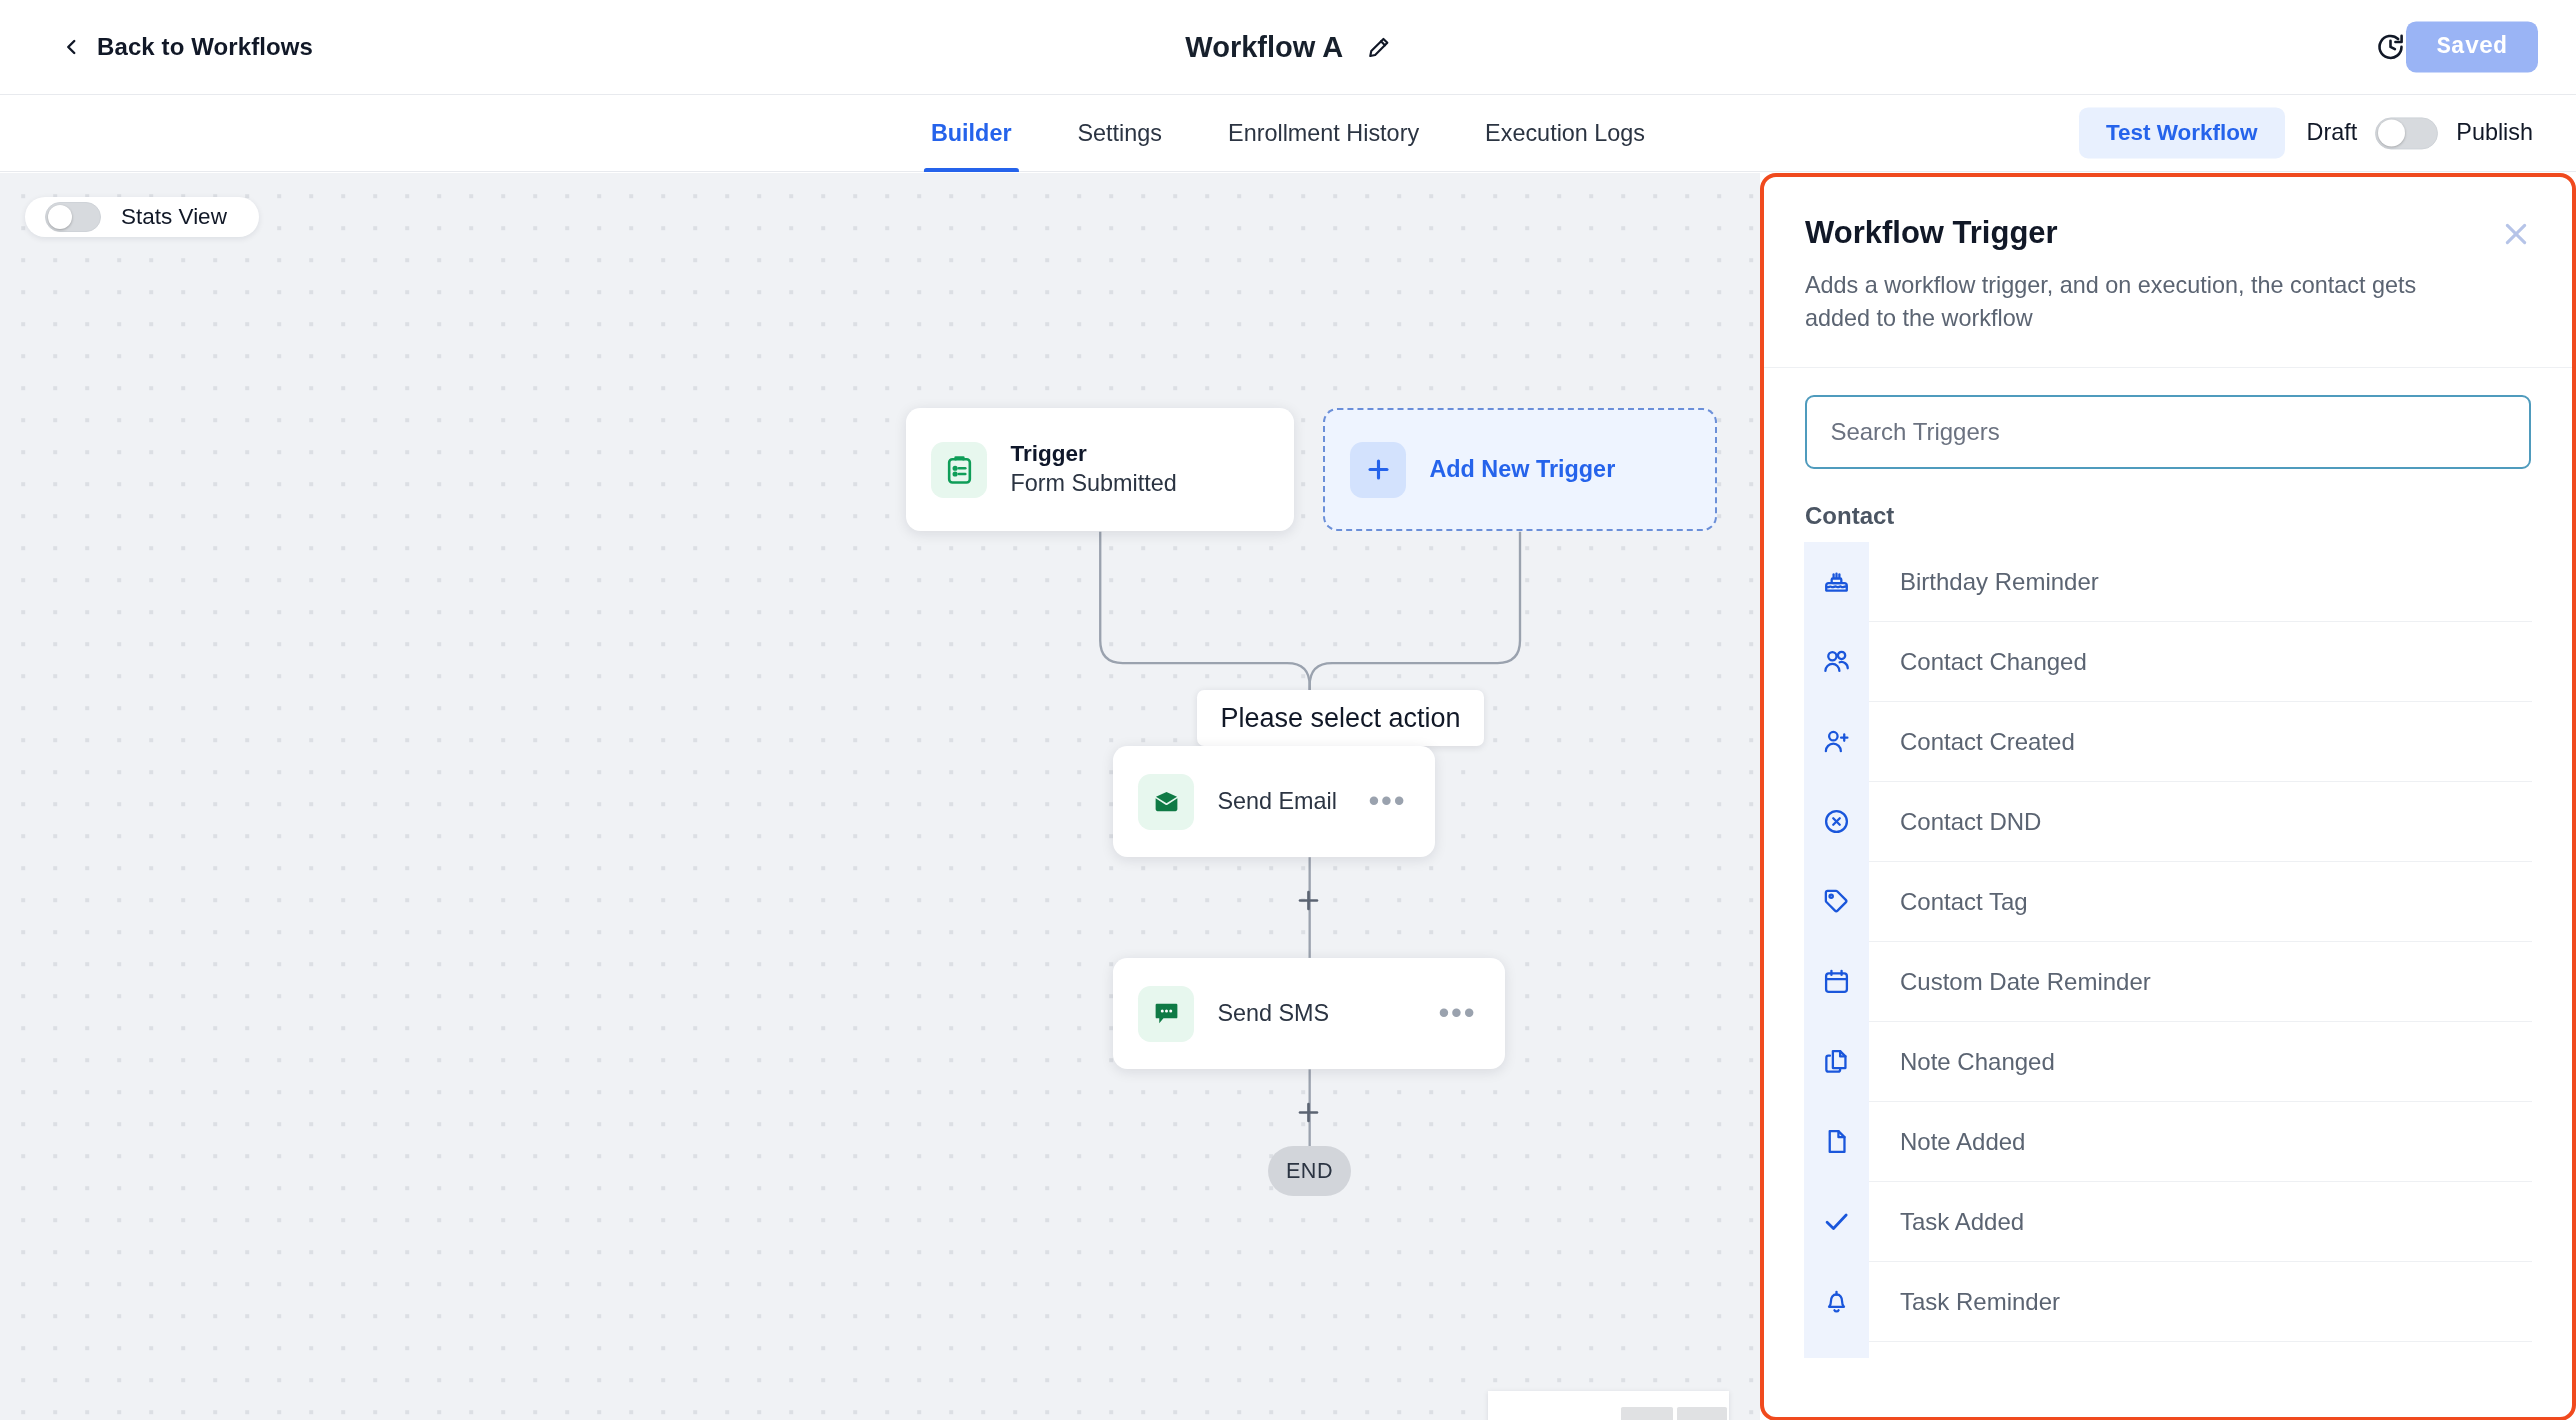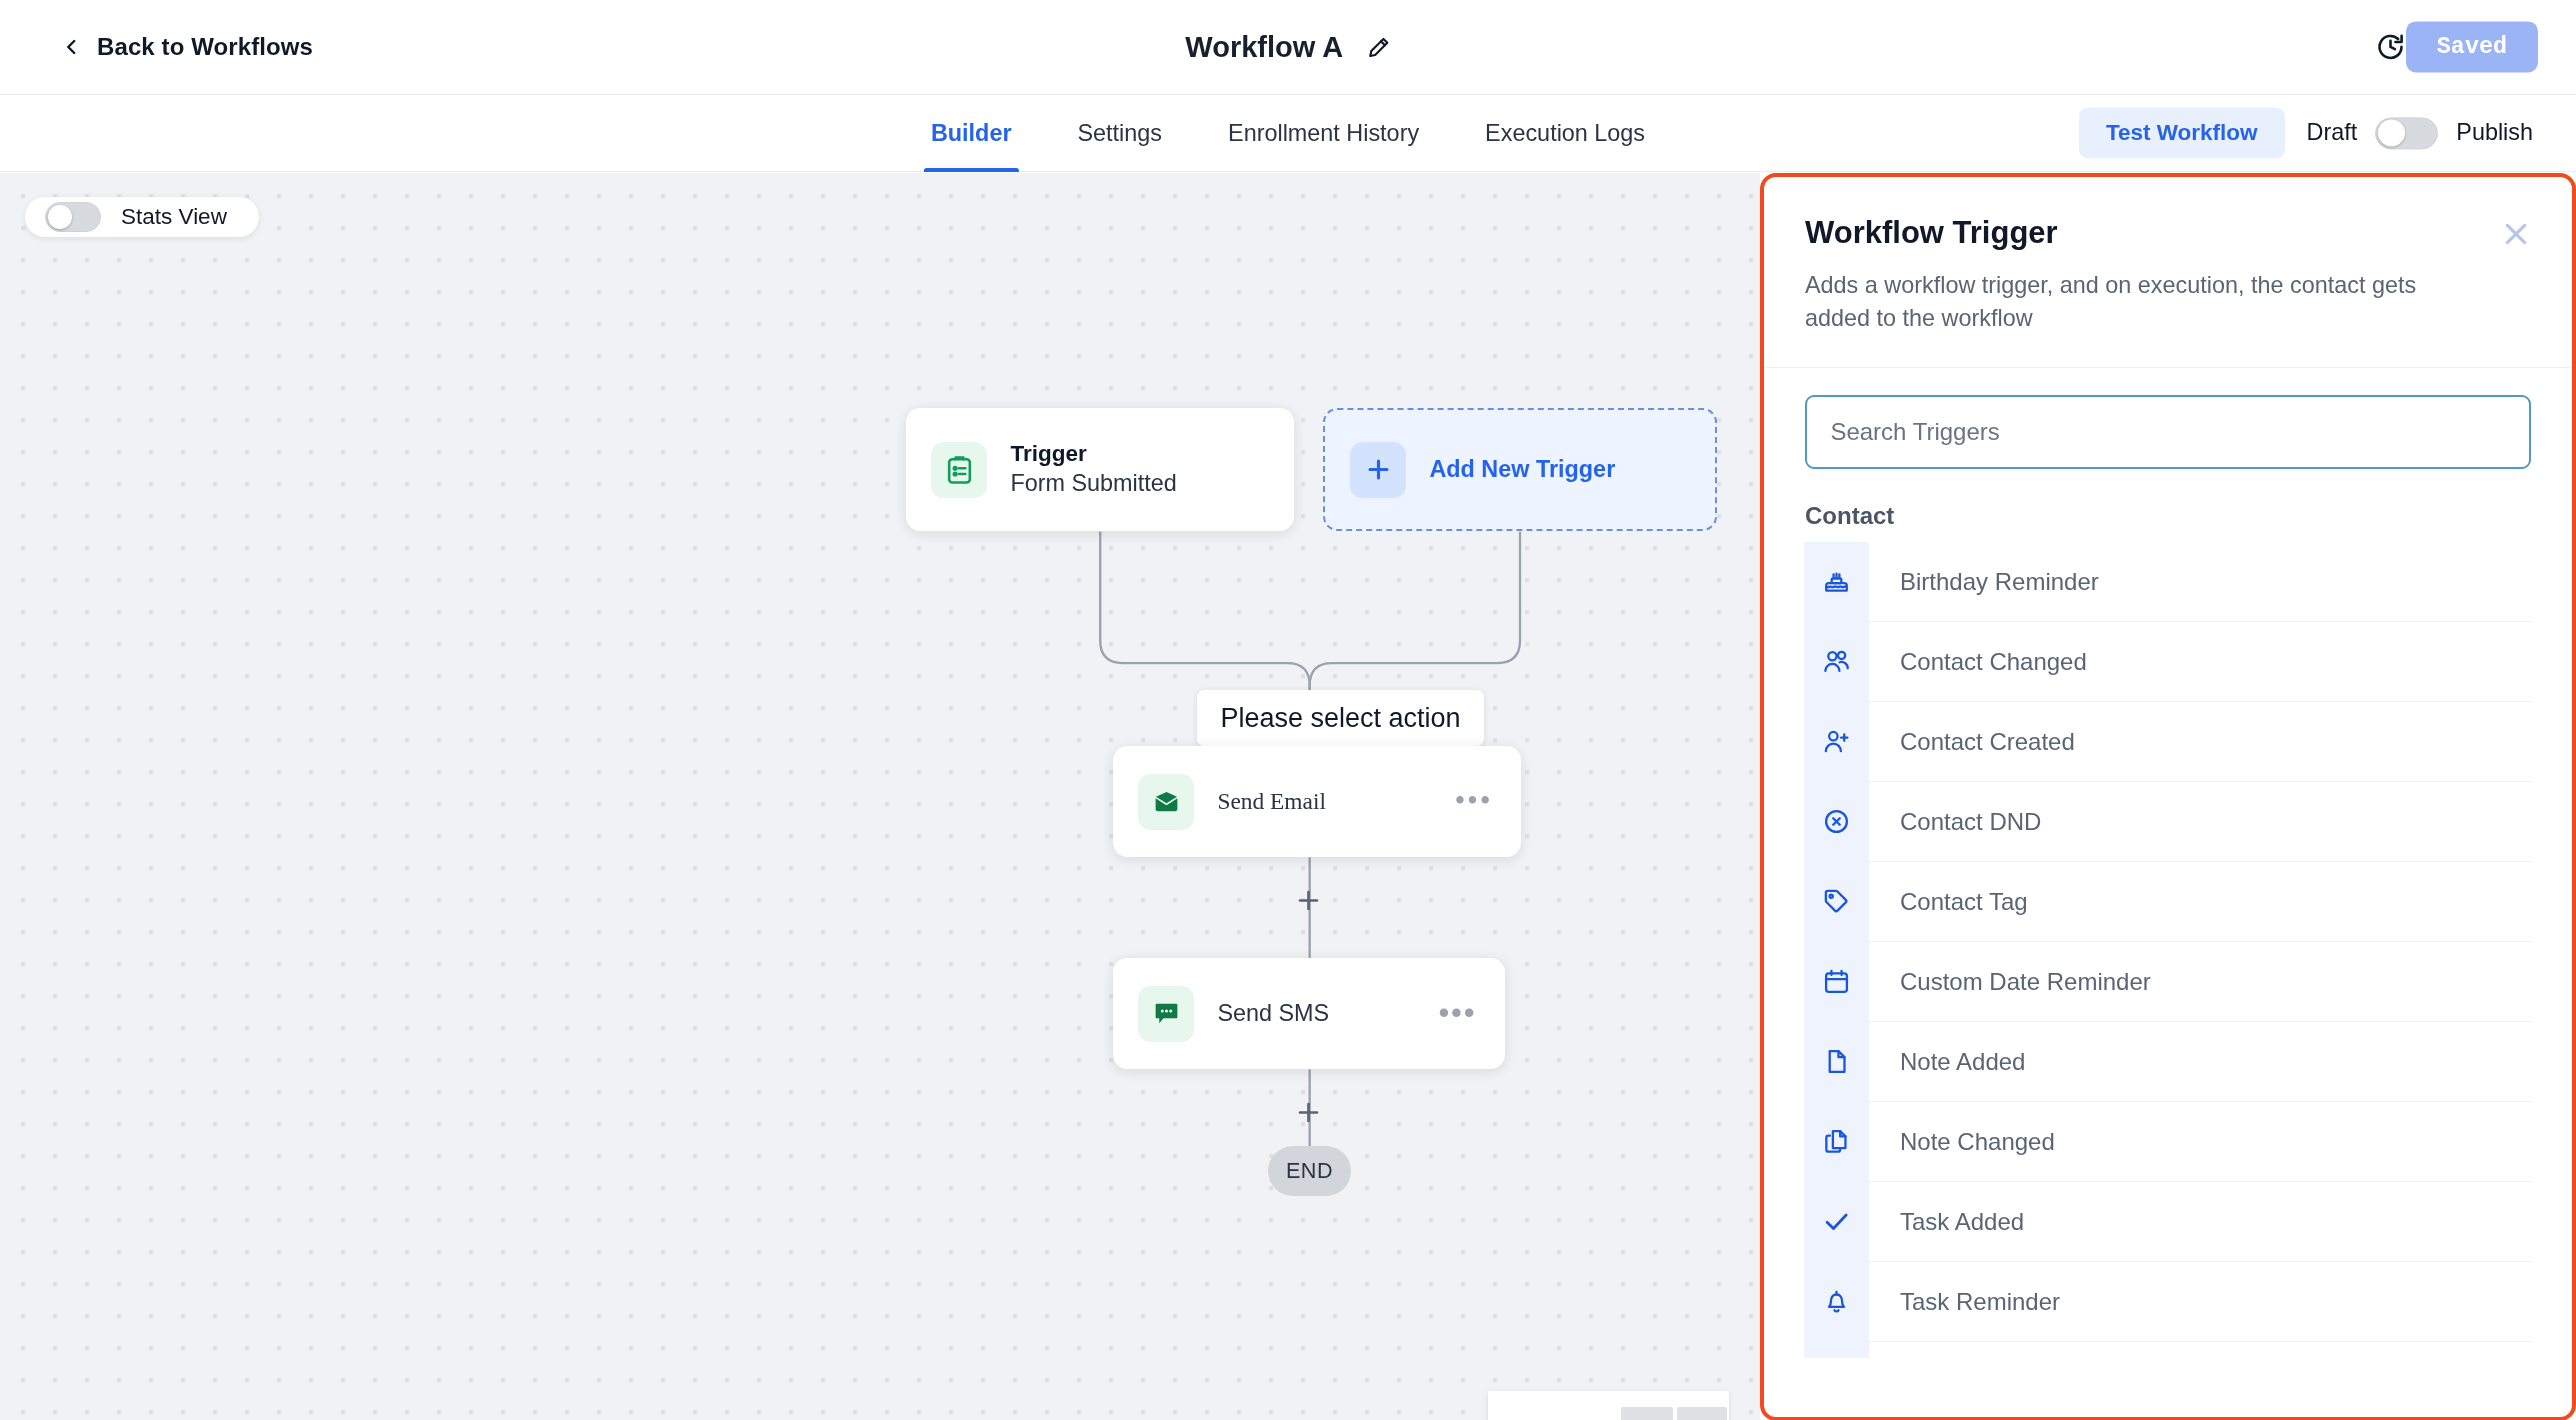--- a/index.html
+++ b/index.html
@@ -127,21 +127,21 @@
   .node-dots { margin-left: auto; color: #9aa2ae; font-size: 31px; letter-spacing: 1.8px; line-height: .4; padding-right: 3.6px; }
 
   #trigger-node { left: 906px; top: 235px; width: 388px; height: 123px; padding: 0 25px; gap: 23.4px; }
   #add-trigger-node {
     left: 1323px; top: 235px; width: 394px; height: 123px; padding: 0 25px; gap: 23.4px;
     background: #eef4ff; border: 2.2px dashed #6b8fd8; box-shadow: none;
   }
   #add-trigger-node .node-icon { background: #d3e2fd; }
   .add-trigger-text { font-size: 23.4px; font-weight: 700; color: #2563eb; }
 
-  #email-node { left: 1113px; top: 573px; width: 408px; height: 111px; padding: 0 25px; gap: 23.4px; font-family: Liberation Serif, serif; }
+  #email-node { left: 1113px; top: 573px; width: 322px; height: 111px; padding: 0 25px; gap: 23.4px; }
   #sms-node   { left: 1113px; top: 785px; width: 392px; height: 111px; padding: 0 25px; gap: 23.4px; }
 
   .tooltip {
     position: absolute; left: 1197px; top: 517px;
     background: #ffffff; border-radius: 7.2px;
     padding: 12.6px 23.4px; font-size: 27px; color: #111827;
     box-shadow: 0 1.8px 7.2px rgba(16,24,40,.10);
     white-space: nowrap;
   }
 
@@ -444,40 +444,40 @@
           <line x1="7.8" y1="3.2" x2="7.8" y2="6.6"></line>
             <line x1="16.2" y1="3.2" x2="16.2" y2="6.6"></line>
         </svg>
       </div>
       <span class="ti-label">Custom Date Reminder</span>
     </div>
 
     <div class="trigger-item">
       <div class="ti-iconbox">
         <svg width="29" height="29" viewBox="0 0 24 24" fill="none" stroke="#1a56db" stroke-width="1.9" stroke-linecap="round" stroke-linejoin="round">
-          <path d="M6.4 3.4h7.2l5 5v12.2H6.4z"></path>
-            <path d="M13.6 3.4v5h5"></path>
-        </svg>
-      </div>
-      <span class="ti-label">Note Added</span>
-    </div>
-
-    <div class="trigger-item">
-      <div class="ti-iconbox">
-        <svg width="29" height="29" viewBox="0 0 24 24" fill="none" stroke="#1a56db" stroke-width="1.9" stroke-linecap="round" stroke-linejoin="round">
           <path d="M9 3.4h6l4.4 4.4v9.6H9z"></path>
             <path d="M15 3.4v4.4h4.4"></path>
             <path d="M6.6 7.2H5.2a1.6 1.6 0 0 0-1.6 1.6v10a1.6 1.6 0 0 0 1.6 1.6h8.2a1.6 1.6 0 0 0 1.6-1.6v-1.2"></path>
         </svg>
       </div>
       <span class="ti-label">Note Changed</span>
     </div>
 
     <div class="trigger-item">
       <div class="ti-iconbox">
+        <svg width="29" height="29" viewBox="0 0 24 24" fill="none" stroke="#1a56db" stroke-width="1.9" stroke-linecap="round" stroke-linejoin="round">
+          <path d="M6.4 3.4h7.2l5 5v12.2H6.4z"></path>
+            <path d="M13.6 3.4v5h5"></path>
+        </svg>
+      </div>
+      <span class="ti-label">Note Added</span>
+    </div>
+
+    <div class="trigger-item">
+      <div class="ti-iconbox">
         <svg width="29" height="29" viewBox="0 0 24 24" fill="none" stroke="#1a56db" stroke-width="2.3" stroke-linecap="round" stroke-linejoin="round">
             <polyline points="4.2 12.6 9.5 17.8 20 6.6"></polyline>
           </svg>
       </div>
       <span class="ti-label">Task Added</span>
     </div>
 
     <div class="trigger-item">
       <div class="ti-iconbox">
         <svg width="29" height="29" viewBox="0 0 24 24" fill="none" stroke="#1a56db" stroke-width="1.9" stroke-linecap="round" stroke-linejoin="round">

